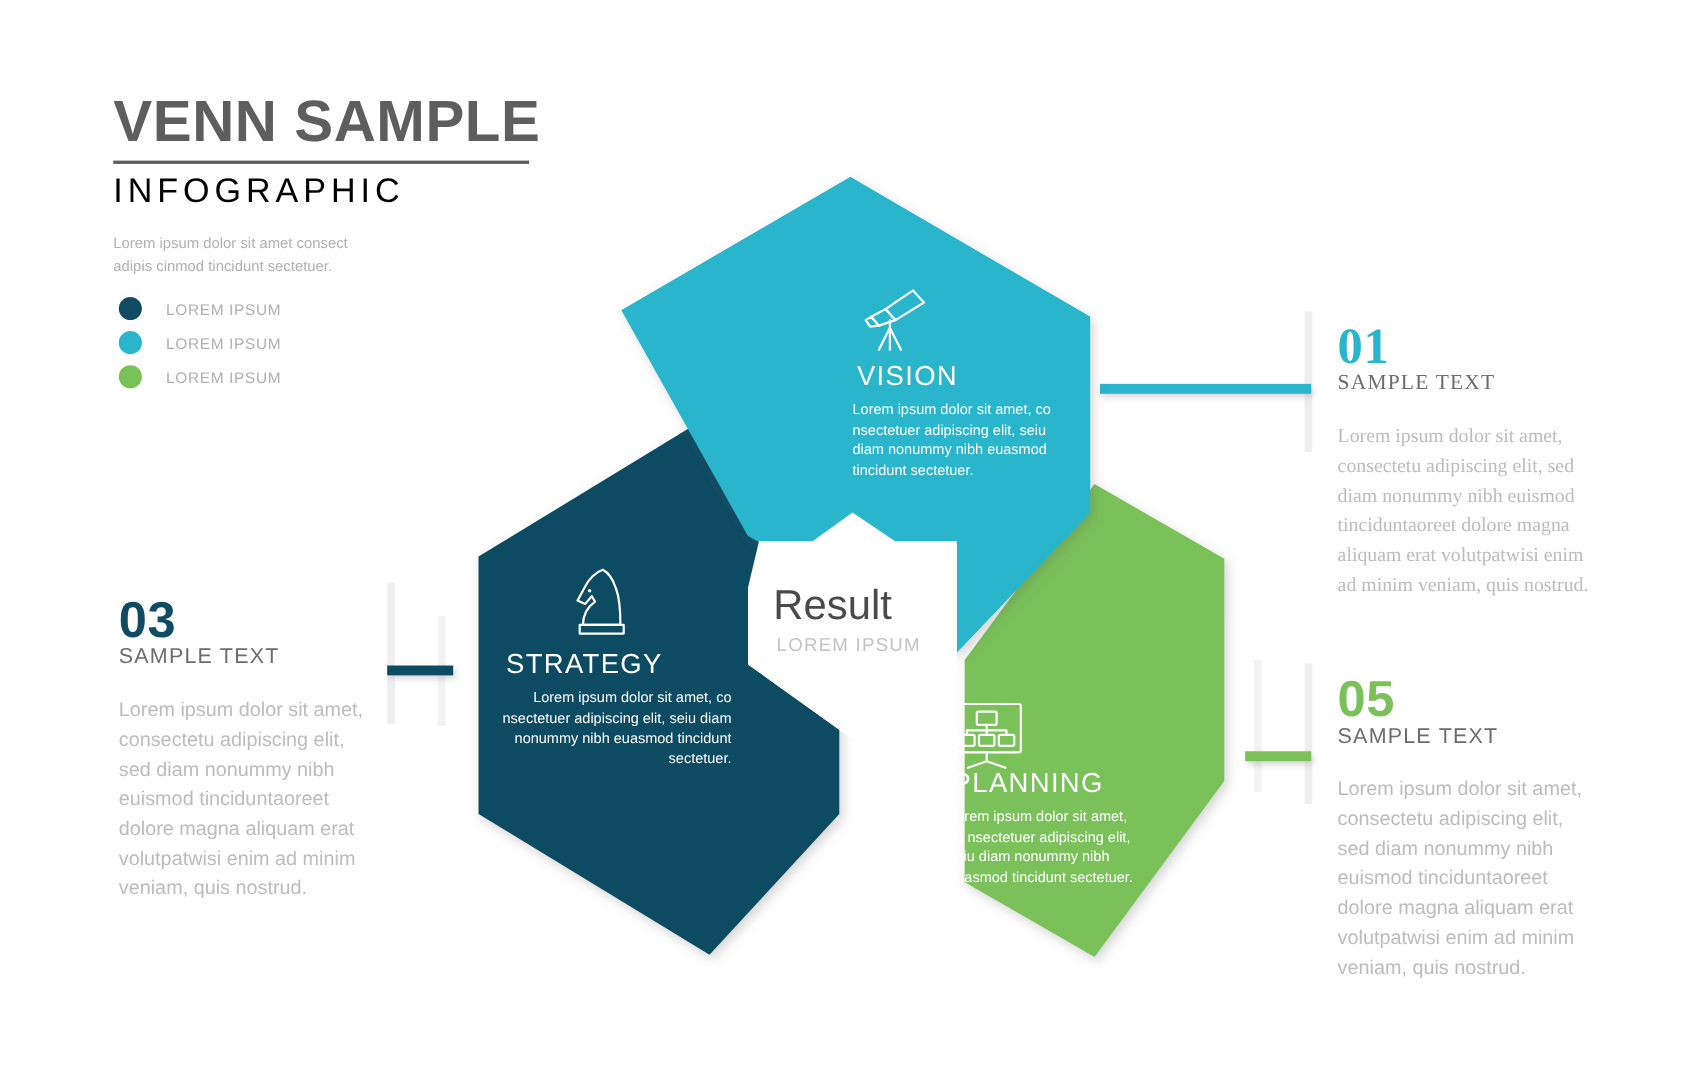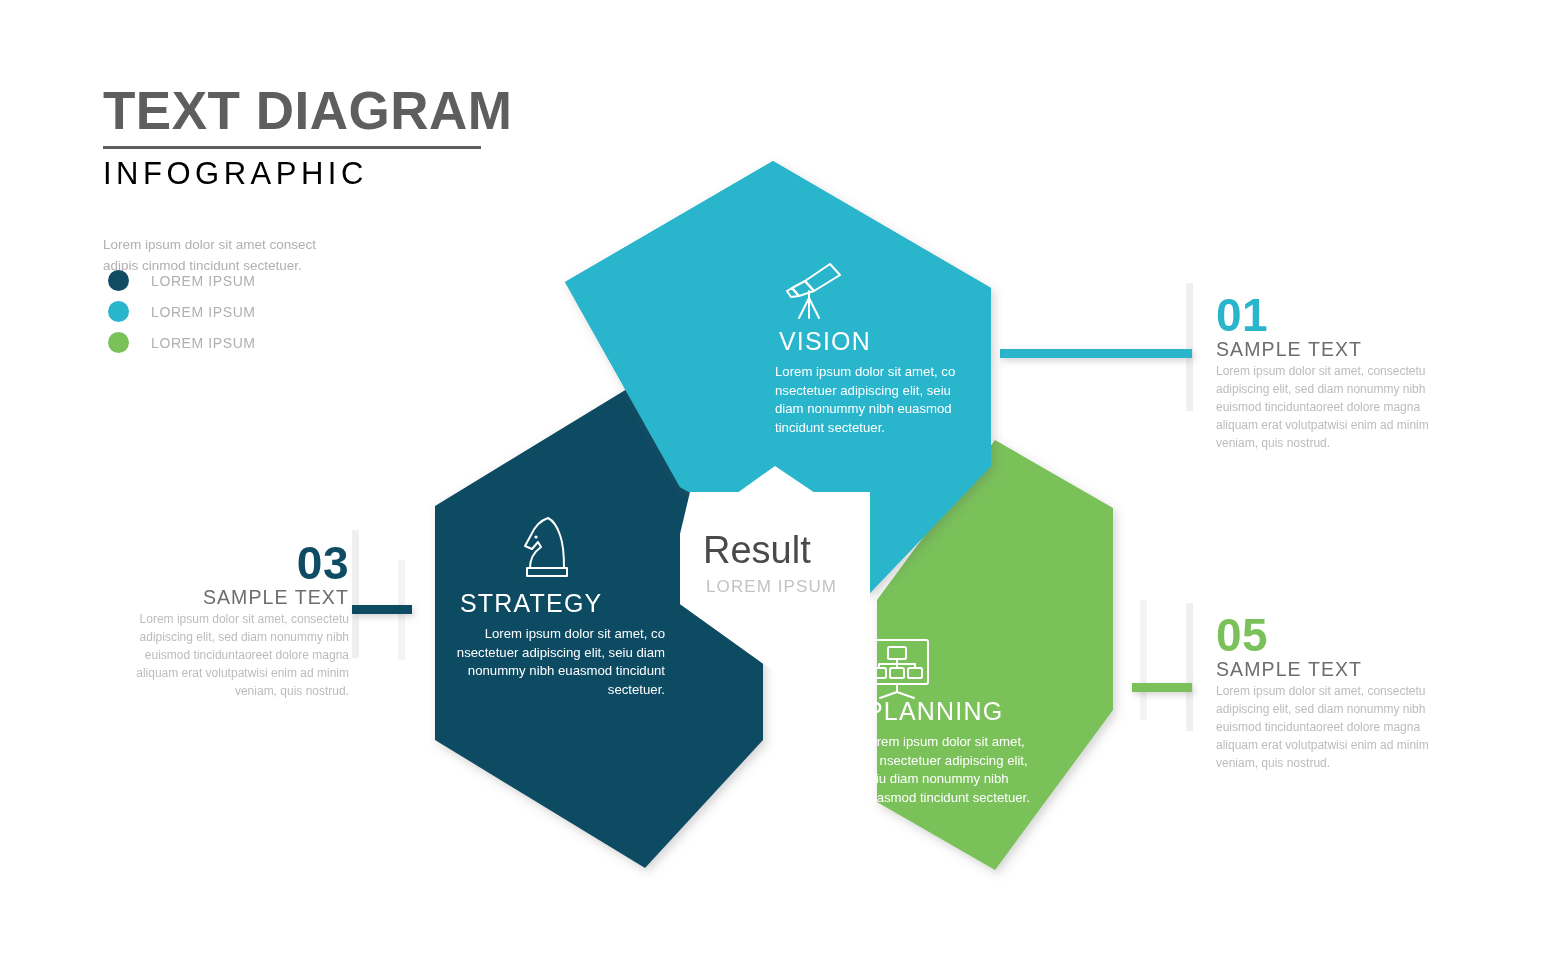--- a/index.html
+++ b/index.html
@@ -43,21 +43,21 @@
     margin-top: 9px;
   }
   #sub-title {
     font-size: 31px;
     color: #000000;
     letter-spacing: 4.5px;
     margin-top: 9px;
     line-height: 1.0;
   }
   #intro-text {
-    margin-top: 46px;
+    margin-top: 22px;
     font-size: 13.5px;
     color: #b0b0b0;
     line-height: 1.55;
     width: 235px;
   }
 
   
   #legend {
     position: absolute;
     left: 108px;
@@ -133,36 +133,36 @@
     line-height: 1.0;
     letter-spacing: 0.5px;
   }
   .info-head {
     font-size: 19.5px;
     color: #6d6d6d;
     letter-spacing: 1.1px;
     font-weight: normal;
   }
   .info-body {
-    font-size: 12px;
+    font-size: 18px;
     color: #bcbcbc;
     line-height: 1.5;
-    margin-top: 1px;
-  }
-  #block-01 { left: 1216px; top: 292px; }
+    margin-top: 23px;
+  }
+  #block-01 { left: 1216px; top: 292px; font-family: Liberation Serif, serif; }
   #block-02 { left: 1216px; top: 612px; }
-  #block-03 { left: 124px; top: 540px; text-align: right; width: 225px; }
+  #block-03 { left: 108px; top: 540px; width: 225px; }
 </style>
 </head>
 <body>
 
 <div id="stage">
 
   <div id="title-block">
-    <div id="main-title">TEXT DIAGRAM</div>
+    <div id="main-title">VENN SAMPLE</div>
     <div id="title-rule"></div>
     <div id="sub-title">INFOGRAPHIC</div>
     <div id="intro-text">Lorem ipsum dolor sit amet consect adipis cinmod tincidunt sectetuer.</div>
   </div>
 
   <div id="legend">
     <div class="legend-row">
       <span class="legend-dot" style="background:#0F4C64"></span>
       <span class="legend-label">LOREM IPSUM</span>
     </div>

